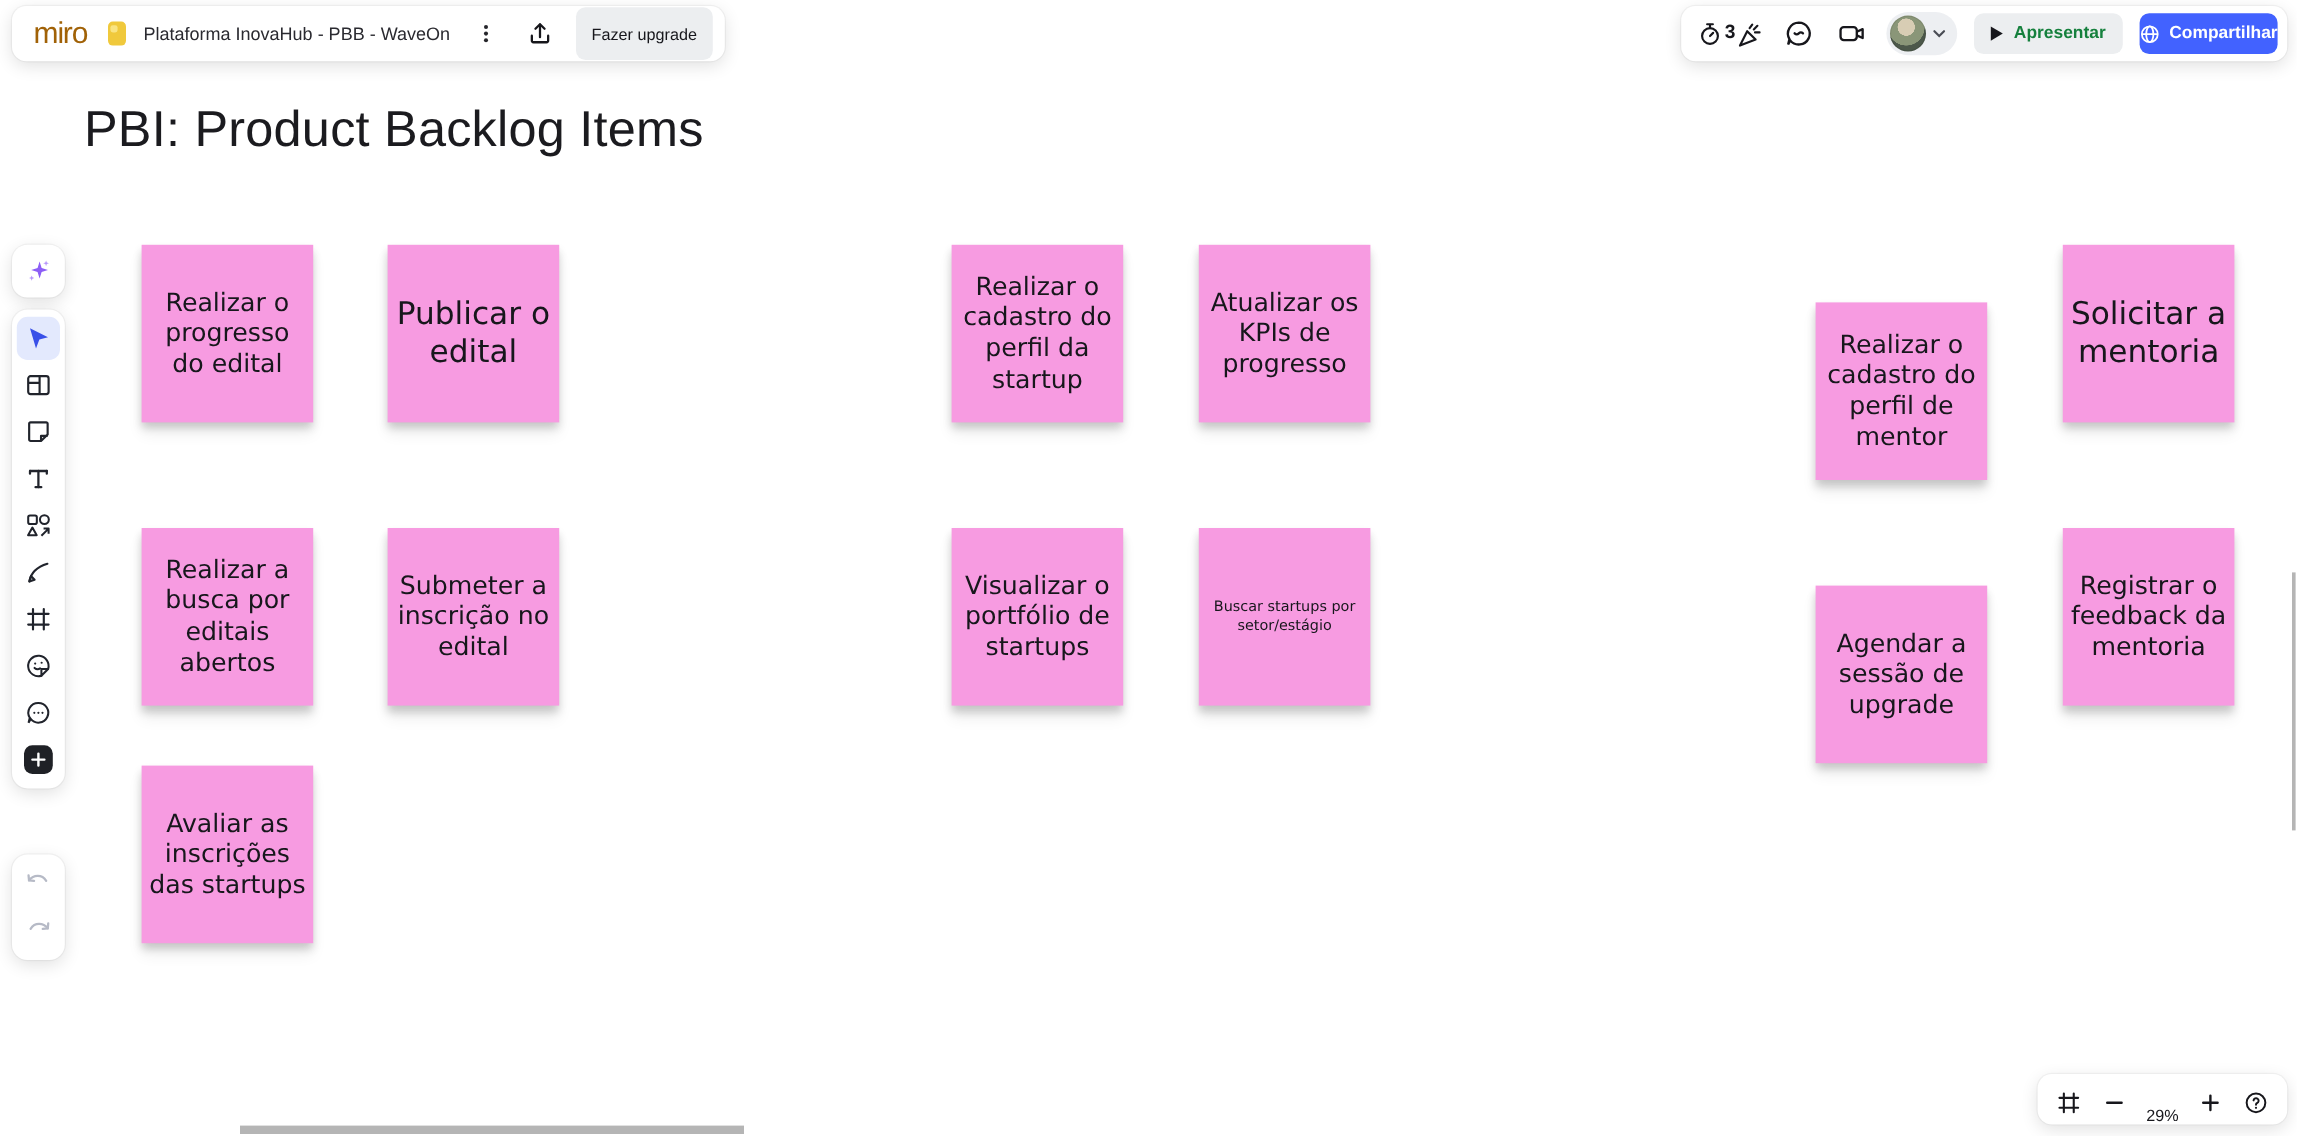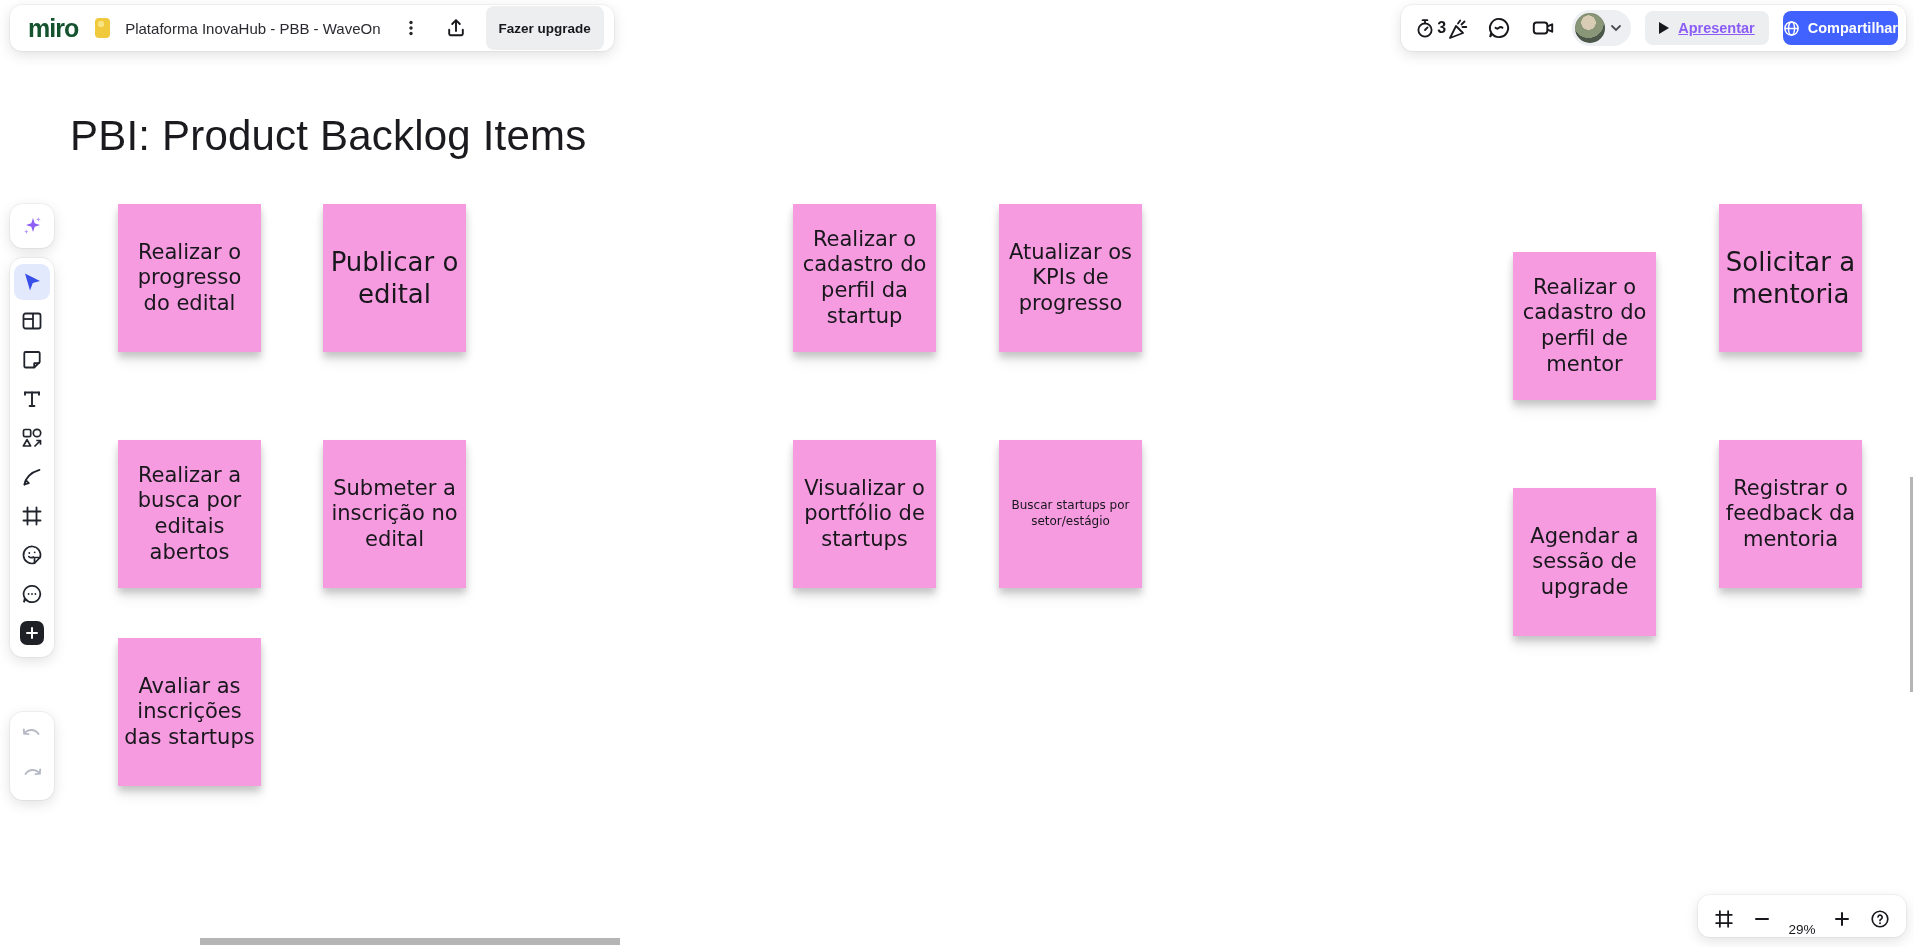--- a/index.html
+++ b/index.html
@@ -4,50 +4,50 @@
 <style>
   * { margin:0; padding:0; box-sizing:border-box; }
   html,body { width:1914px; height:947px; overflow:hidden; }
   body { font-family:"Liberation Sans", sans-serif; background:#ffffff; position:relative; color:#1c1c1e; }
 
   .card { position:absolute; background:#fff; border-radius:12px;
           box-shadow:0 0 0 1px rgba(0,0,0,0.04), 0 4px 14px rgba(0,0,0,0.12); }
 
   
   .topbar-left { left:10px; top:5px; height:46px; display:flex; align-items:center; gap:15px; padding:0 10px 0 18px; }
-  .miro-logo { font-size:25px; font-weight:700; letter-spacing:-1px; color:#14532d; line-height:1; padding-right:2px; }
+  .miro-logo { font-size:25px; font-weight:400; letter-spacing:-1px; color:#a16207; line-height:1; padding-right:2px; }
   .board-chip { width:15px; height:20px; background:#f0c93c; border-radius:4px; position:relative; }
   .board-chip::after { content:""; position:absolute; left:2.5px; top:2.5px; width:6px; height:6px; border-radius:2px; background:#f9e483; }
   .board-title { font-size:15px; color:#2a2a30; white-space:nowrap; }
   .iconbtn { width:30px; height:30px; display:flex; align-items:center; justify-content:center; border-radius:6px; cursor:pointer; background:transparent; border:none; }
-  .btn-gray { background:#eceef0; border:none; border-radius:8px; height:44px; padding:0 13px; font-size:13.5px; font-weight:700; color:#17171c; font-family:"Liberation Sans",sans-serif; display:flex; align-items:center; gap:8px; cursor:pointer; }
+  .btn-gray { background:#eceef0; border:none; border-radius:8px; height:44px; padding:0 13px; font-size:13.5px; font-weight:400; color:#17171c; font-family:"Liberation Sans",sans-serif; display:flex; align-items:center; gap:8px; cursor:pointer; }
 
   
   .topbar-right { right:8px; top:5px; height:46px; display:flex; align-items:center; gap:14px; padding:0 8px 0 14px; }
   .timer-cluster { display:flex; align-items:center; gap:1px; }
   .timer-count { font-size:16px; font-weight:600; color:#17171c; margin:0 -1px; }
   .avatar-pill { display:flex; align-items:center; gap:5px; background:#edeff2; border-radius:20px; height:36px; padding:3px 9px 3px 3px; cursor:pointer; }
   .avatar { width:30px; height:30px; border-radius:50%;
             background:radial-gradient(circle at 45% 32%, #d8cdb4 0 27%, #8a9678 28% 58%, #4c584a 59%);
             box-shadow: inset 0 0 0 1px rgba(0,0,0,0.08); }
-  .btn-present { background:#eceef0; border:none; border-radius:8px; height:34px; padding:0 14px; font-size:14.5px; font-weight:600; color:#8b5cf6; display:flex; align-items:center; gap:9px; cursor:pointer; font-family:"Liberation Sans",sans-serif;text-decoration:underline; }
+  .btn-present { background:#eceef0; border:none; border-radius:8px; height:34px; padding:0 14px; font-size:14.5px; font-weight:600; color:#15803d; display:flex; align-items:center; gap:9px; cursor:pointer; font-family:"Liberation Sans",sans-serif; }
   .play-tri { width:0; height:0; border-left:10px solid #17171c; border-top:6px solid transparent; border-bottom:6px solid transparent; }
   .btn-share { background:#4262ff; border:none; border-radius:8px; height:34px; padding:0 0; font-size:14.5px; font-weight:700; color:#fff; display:flex; align-items:center; gap:8px; cursor:pointer; font-family:"Liberation Sans",sans-serif; }
 
   
   .tool-card { left:10px; width:44px; display:flex; flex-direction:column; align-items:center; border-radius:13px; }
   .tc-ai { top:204px; padding:4px; }
   .tc-main { top:258px; padding:6px 0; gap:3px; }
   .tc-history { top:712px; padding:6px 0; gap:4px; }
   .tool { width:36px; height:36px; border-radius:9px; display:flex; align-items:center; justify-content:center; cursor:pointer; background:transparent; border:none; }
   .tool.selected { background:#e3e9fd; }
   svg { display:block; }
 
   
-  .canvas-title { position:absolute; left:70px; top:84px; font-size:42px; color:#1b1b1f; letter-spacing:0.2px; cursor:default;margin-top:28px; }
+  .canvas-title { position:absolute; left:70px; top:84px; font-size:42px; color:#1b1b1f; letter-spacing:0.2px; cursor:default; }
   .note { position:absolute; width:143px; height:148px; background:#f79be1;
           display:flex; align-items:center; justify-content:center; text-align:center;
           padding:8px 6px; font-size:21px; line-height:1.22; color:#17171c;
           box-shadow:0 5px 7px rgba(0,0,0,0.18), 0 10px 12px rgba(0,0,0,0.07); cursor:pointer;
           font-family:"DejaVu Sans","Liberation Sans",sans-serif; }
   .note--lg { font-size:26px; line-height:1.25; }
   .note--sm { font-size:12px; line-height:1.3; }
   .c1{left:118px;} .c2{left:323px;} .c3{left:793px;} .c4{left:999px;} .c5{left:1513px;margin-top:48px;} .c6{left:1719px;}
   .r1{top:204px;} .r2{top:440px;} .r3{top:638px;}
 

